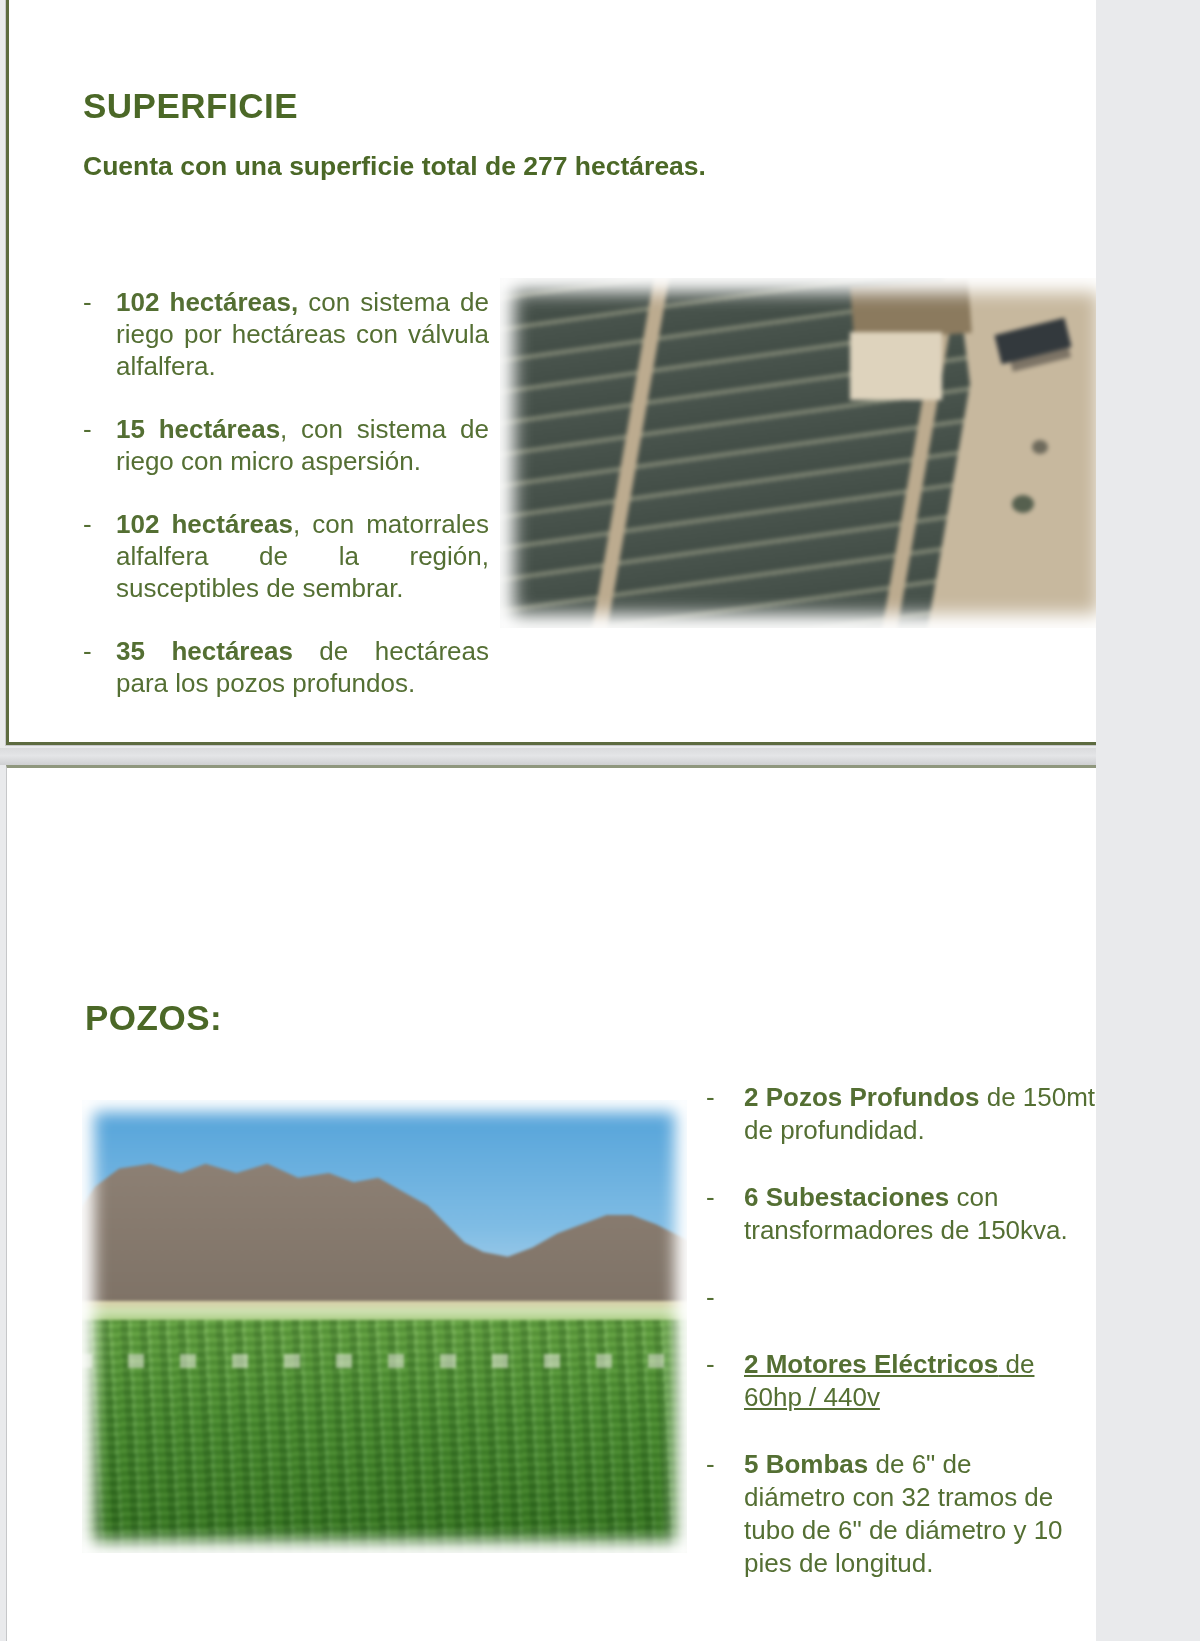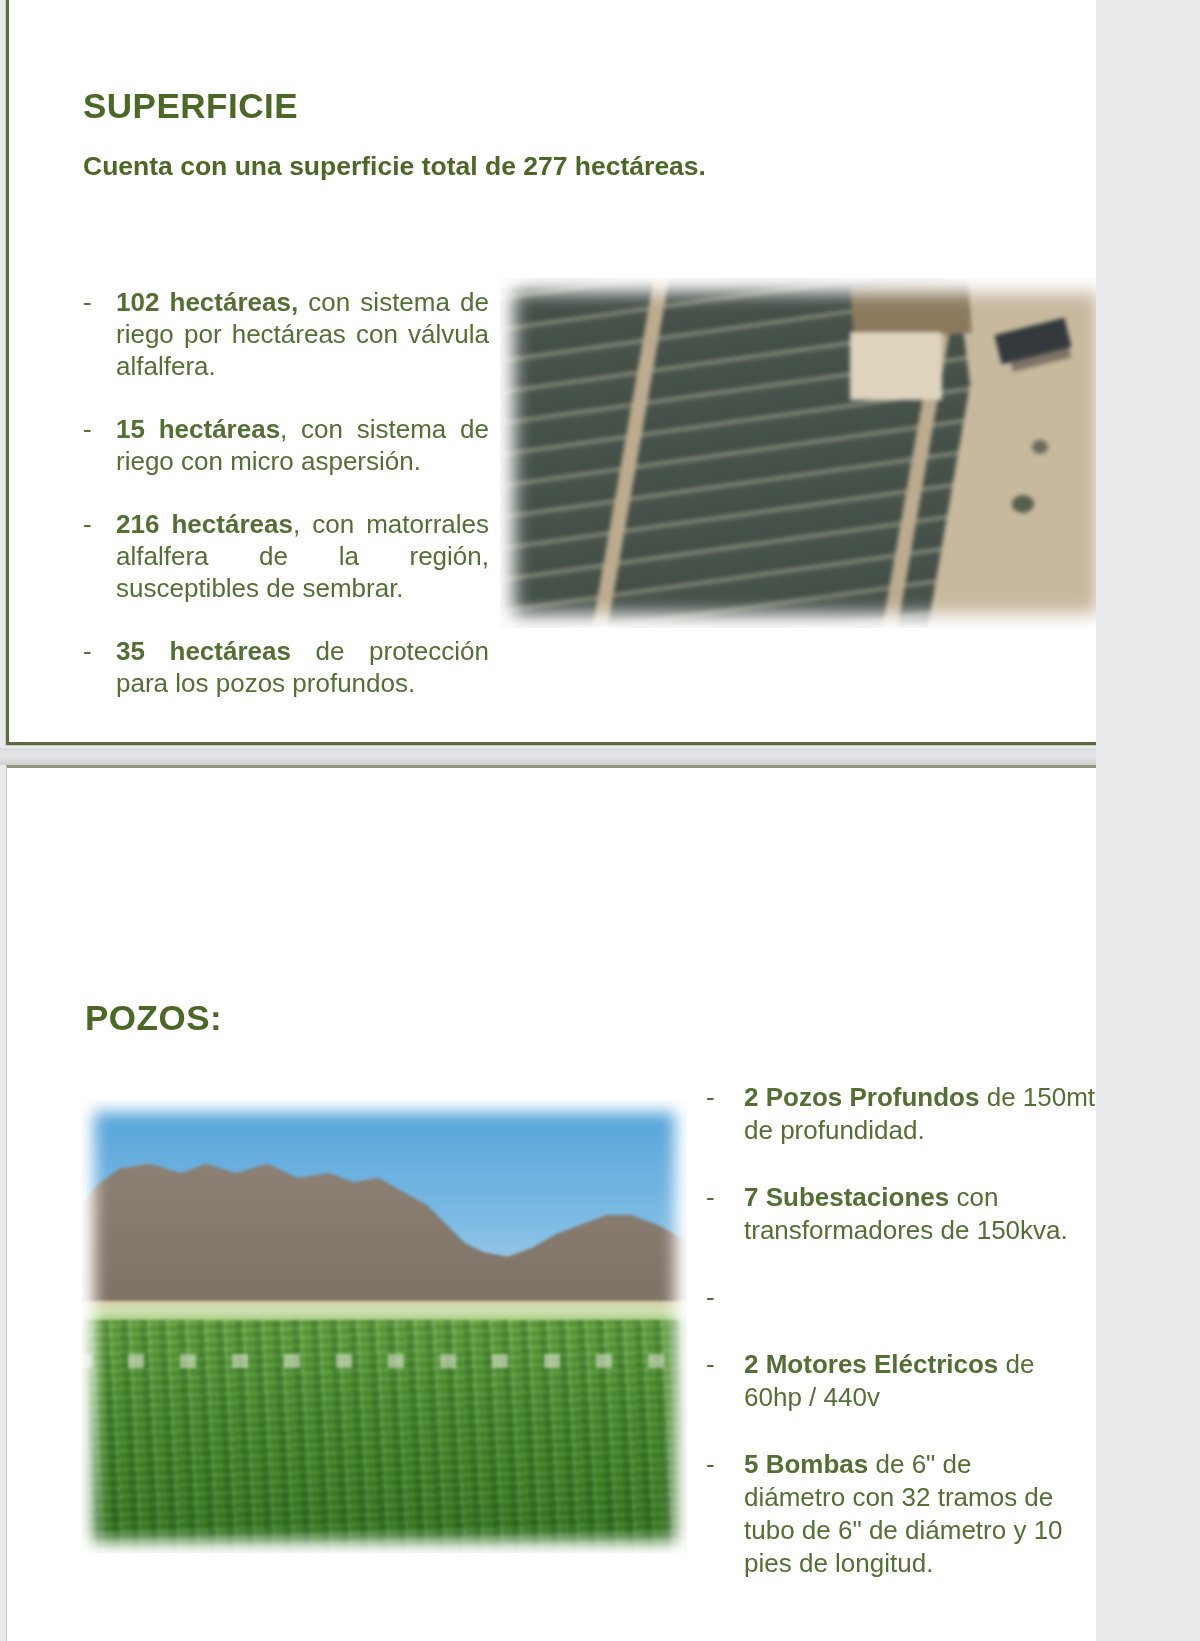--- a/index.html
+++ b/index.html
@@ -113,25 +113,25 @@
       <div class="bullet">
         <span class="dash">-</span>
         <span class="btext"><span class="bold">102 hectáreas,</span><span> con sistema de riego por hectáreas con válvula alfalfera.</span></span>
       </div>
       <div class="bullet">
         <span class="dash">-</span>
         <span class="btext"><span class="bold">15 hectáreas</span><span>, con sistema de riego con micro aspersión.</span></span>
       </div>
       <div class="bullet">
         <span class="dash">-</span>
-        <span class="btext"><span class="bold">216 hectáreas</span><span>, con matorrales alfalfera de la región, susceptibles de sembrar.</span></span>
+        <span class="btext"><span class="bold">102 hectáreas</span><span>, con matorrales alfalfera de la región, susceptibles de sembrar.</span></span>
       </div>
       <div class="bullet">
         <span class="dash">-</span>
-        <span class="btext"><span class="bold">35 hectáreas</span><span> de protección para los pozos profundos.</span></span>
+        <span class="btext"><span class="bold">35 hectáreas</span><span> de hectáreas para los pozos profundos.</span></span>
       </div>
     </div>
 
     <div class="sat-img">
       <div class="sat-inner">
         <div class="sat-fields"></div>
         <div class="sat-road1"></div>
         <div class="sat-road2"></div>
         <div class="sat-desert"></div>
         <div class="sat-brown-patch"></div>
@@ -162,28 +162,28 @@
       <div class="fp-feather"></div>
     </div>
 
     <div class="bullets p2" style="left:699px; top:313px; width:403px;">
       <div class="bullet">
         <span class="dash">-</span>
         <span class="btext" style="max-width:365px;"><span class="bold">2 Pozos Profundos</span><span> de 150mts de profundidad.</span></span>
       </div>
       <div class="bullet">
         <span class="dash">-</span>
-        <span class="btext" style="max-width:360px;"><span class="bold">7 Subestaciones</span><span> con transformadores de 150kva.</span></span>
+        <span class="btext" style="max-width:360px;"><span class="bold">6 Subestaciones</span><span> con transformadores de 150kva.</span></span>
       </div>
       <div class="bullet">
         <span class="dash">-</span>
       </div>
       <div class="bullet">
         <span class="dash">-</span>
-        <span class="btext" style="max-width:350px;"><span class="bold">2 Motores Eléctricos</span><span> de 60hp / 440v</span></span>
+        <span class="btext" style="max-width:350px;text-decoration:underline;"><span class="bold">2 Motores Eléctricos</span><span> de 60hp / 440v</span></span>
       </div>
       <div class="bullet">
         <span class="dash">-</span>
         <span class="btext" style="max-width:335px;"><span class="bold">5 Bombas</span><span> de 6" de diámetro con 32 tramos de tubo de 6" de diámetro y 10 pies de longitud.</span></span>
       </div>
     </div>
   </div>
 
 </div>
 

